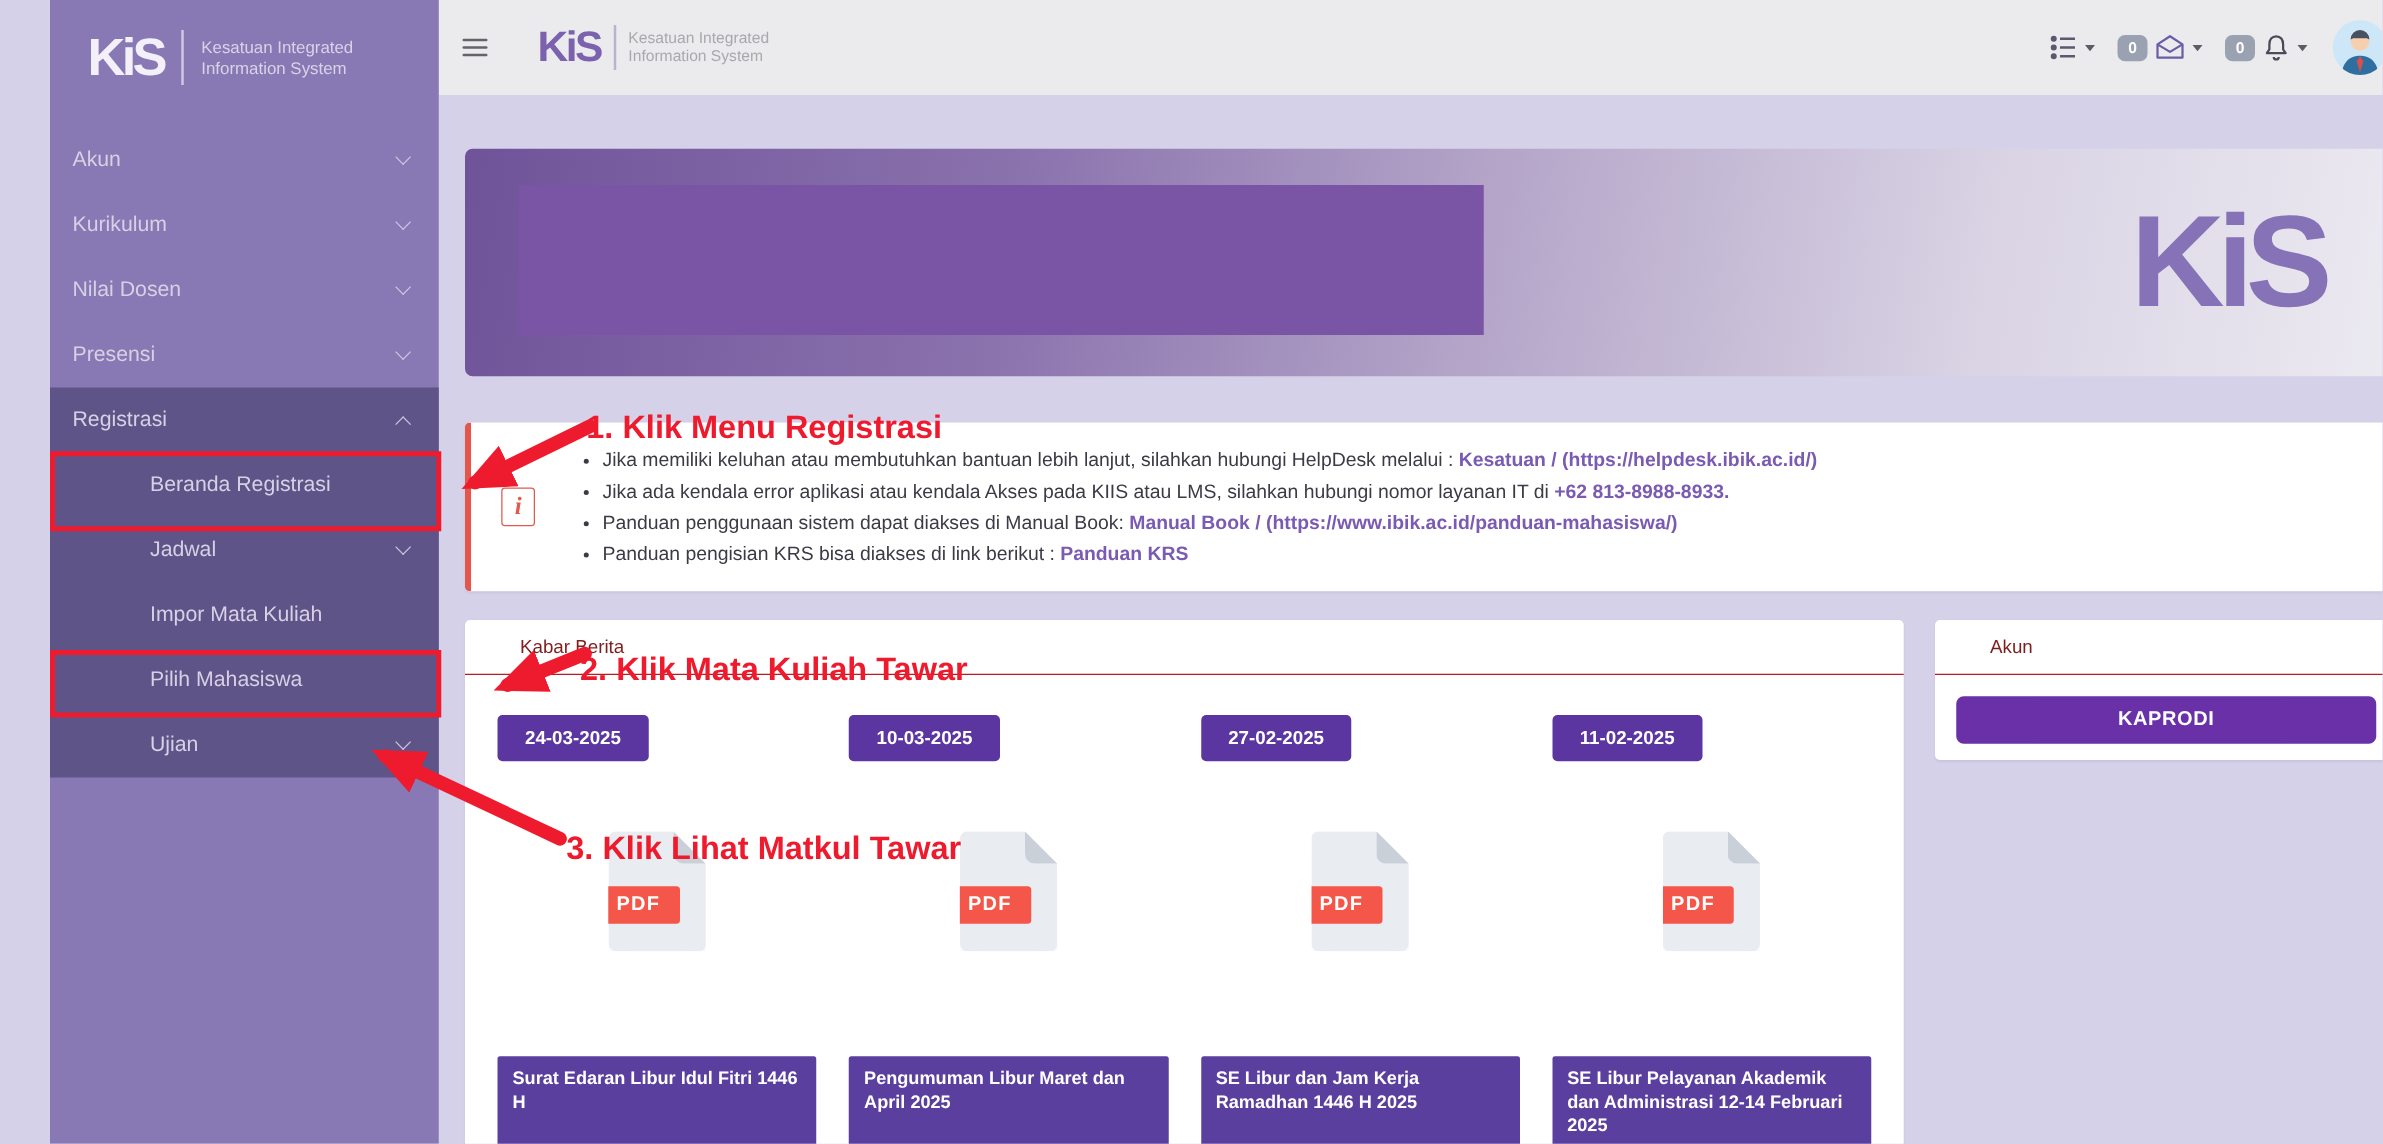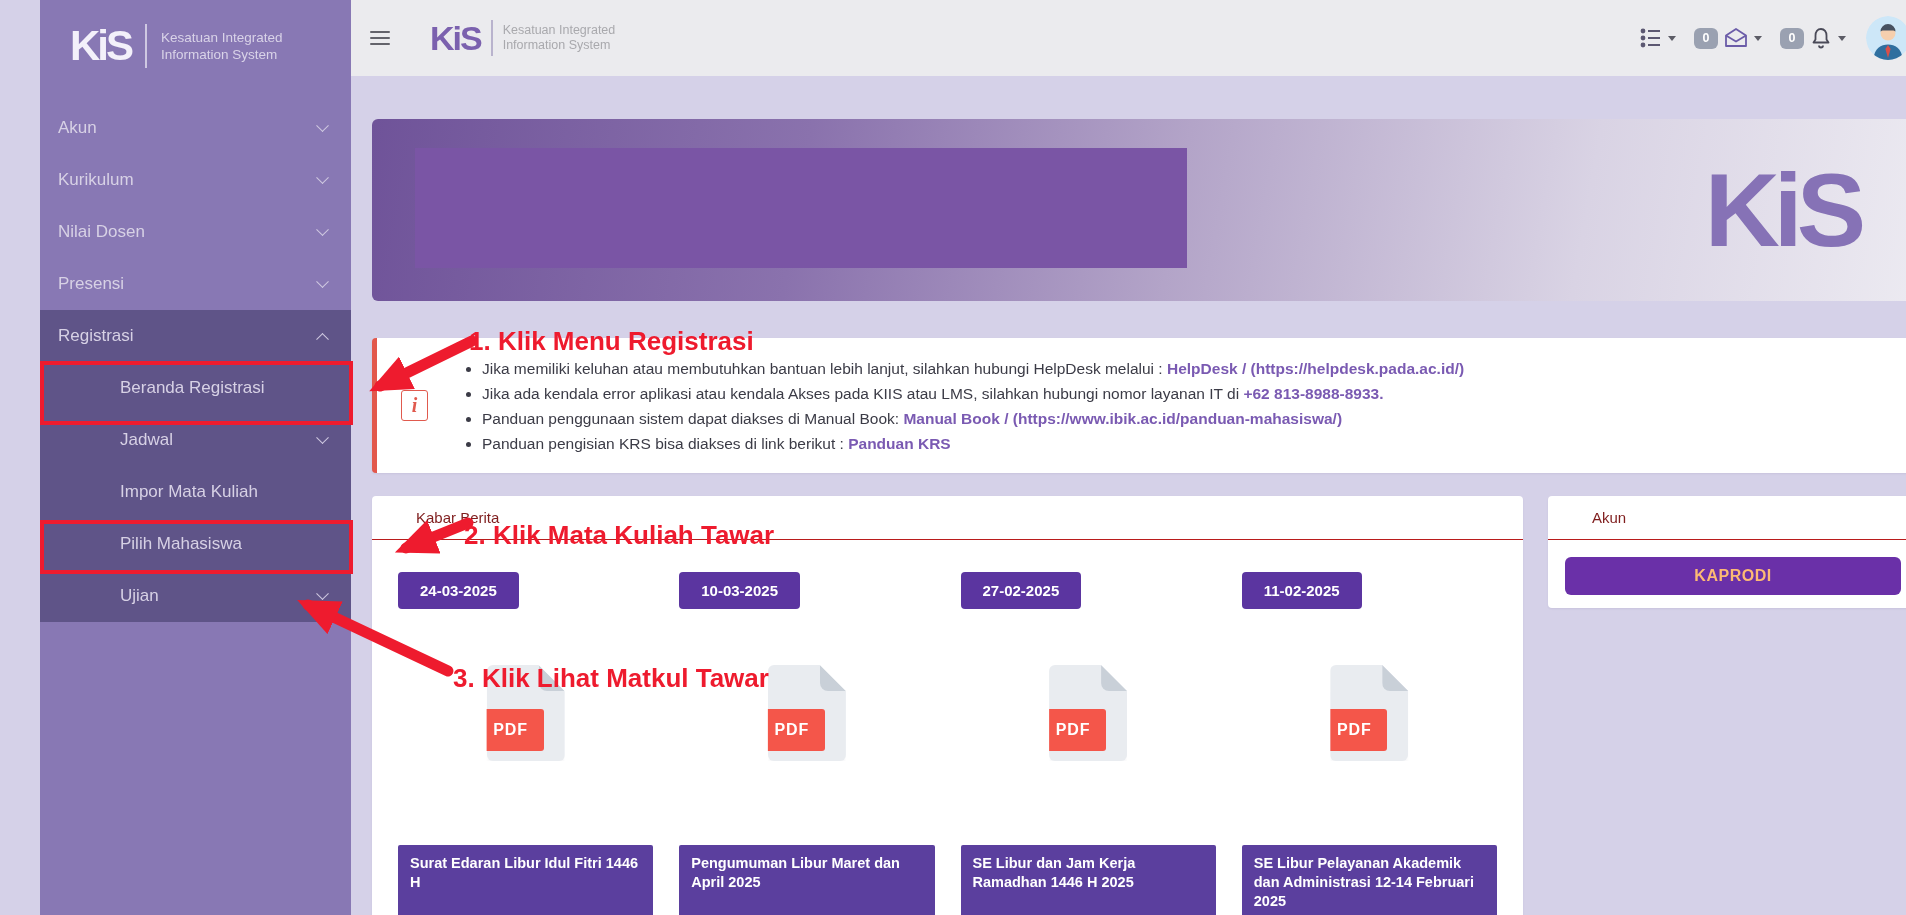--- a/index.html
+++ b/index.html
@@ -69,28 +69,28 @@
   .row-dates { margin-top:32px; }
   .date-btn { background:#5b35a0; color:#fff; font-size:15px; font-weight:bold; padding:10px 22px; border:none;
               border-radius:4px; width:fit-content; cursor:pointer; }
   .row-icons { margin-top:56px; }
   .pdf-wrap { display:flex; justify-content:center; }
   .pdf-doc { position:relative; width:78px; height:96px; background:#e9ecf0; border-radius:6px; cursor:pointer;
              clip-path:polygon(0 0, 52px 0, 78px 26px, 78px 96px, 0 96px);
              box-shadow:0 16px 10px -9px rgba(80,80,100,.35); }
   .pdf-fold { position:absolute; top:0; right:0; width:26px; height:26px; background:#c9d0d8;
               border-radius:0 0 0 8px; clip-path:polygon(0 0, 0 100%, 100% 100%); }
-  .pdf-band { position:absolute; left:-9px; top:44px; width:66px; height:42px; background:#f4564a; border-radius:3px;
+  .pdf-band { position:absolute; left:-9px; top:44px; width:66px; height:30px; background:#f4564a; border-radius:3px;
               color:#fff; font-weight:bold; font-size:16px; letter-spacing:1px; display:flex; align-items:center; justify-content:center; }
   .row-titles { margin-top:84px; }
   .news-bar { background:#5b3f9e; color:#fff; font-size:14.5px; font-weight:bold; line-height:19px;
               padding:9px 12px; border-radius:2px; min-height:70px; cursor:pointer; }
 
   .akun-card { width:370px; height:112px; margin-left:25px; }
-  .role-btn { display:block; margin:17px auto 0; width:336px; height:38px; background:#6a30a8; color:#fdba74;
+  .role-btn { display:block; margin:17px auto 0; width:336px; height:38px; background:#6a30a8; color:#ffffff;
               font-weight:bold; font-size:16px; letter-spacing:.5px; border:none; border-radius:6px; cursor:pointer;
               font-family:"Liberation Sans", sans-serif; }
 
   
   .annotation { position:absolute; color:#ee1b2e; font-weight:bold; font-size:26px; z-index:45; white-space:nowrap; }
   .step1 { left:429px; top:326px; }
   .step2 { left:424px; top:520px; }
   .step3 { left:413px; top:663px; }
   .arrows { position:absolute; left:0; top:0; width:1906px; height:915px; z-index:50; pointer-events:none; }
 
@@ -212,21 +212,21 @@
   <div class="main">
 
     <div class="banner">
       <div class="banner-rect"></div>
       <span class="banner-logo">KiS</span>
     </div>
 
     <div class="info-card">
       <span class="info-icon">i</span>
       <ul class="info-list">
-        <li><span>Jika memiliki keluhan atau membutuhkan bantuan lebih lanjut, silahkan hubungi HelpDesk melalui : </span><span class="info-link">HelpDesk / (https://helpdesk.pada.ac.id/)</span></li>
+        <li><span>Jika memiliki keluhan atau membutuhkan bantuan lebih lanjut, silahkan hubungi HelpDesk melalui : </span><span class="info-link">Kesatuan / (https://helpdesk.ibik.ac.id/)</span></li>
         <li><span>Jika ada kendala error aplikasi atau kendala Akses pada KIIS atau LMS, silahkan hubungi nomor layanan IT di </span><span class="info-link">+62 813-8988-8933.</span></li>
         <li><span>Panduan penggunaan sistem dapat diakses di Manual Book: </span><span class="info-link">Manual Book / (https://www.ibik.ac.id/panduan-mahasiswa/)</span></li>
         <li><span>Panduan pengisian KRS bisa diakses di link berikut : </span><span class="info-link">Panduan KRS</span></li>
       </ul>
     </div>
 
     <div class="cards-row">
 
       <div class="card kb-card">
         <div class="card-header">Kabar Berita</div>

